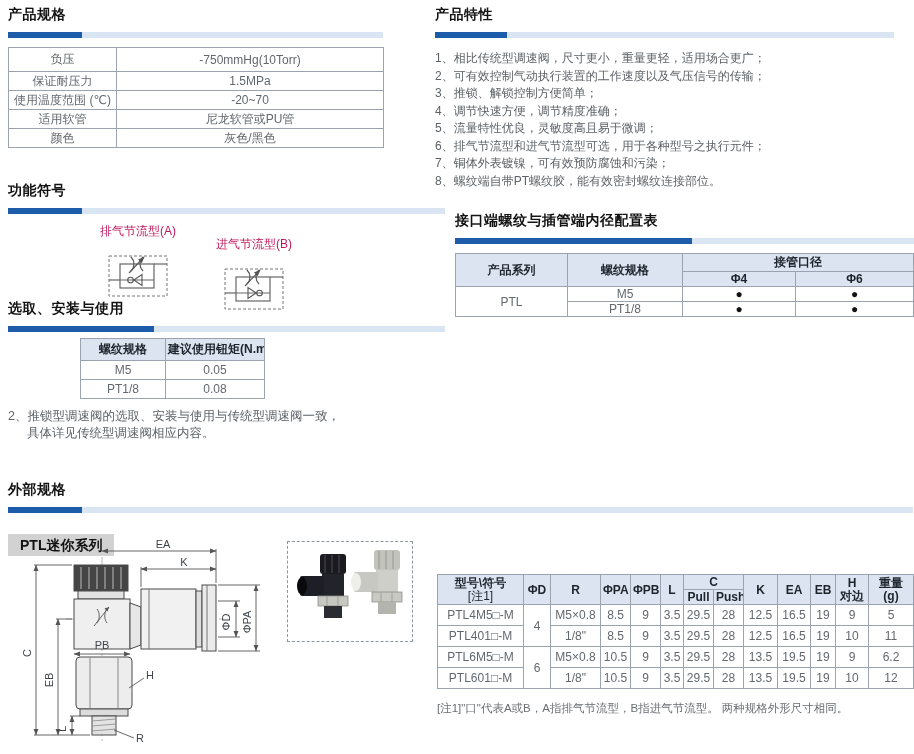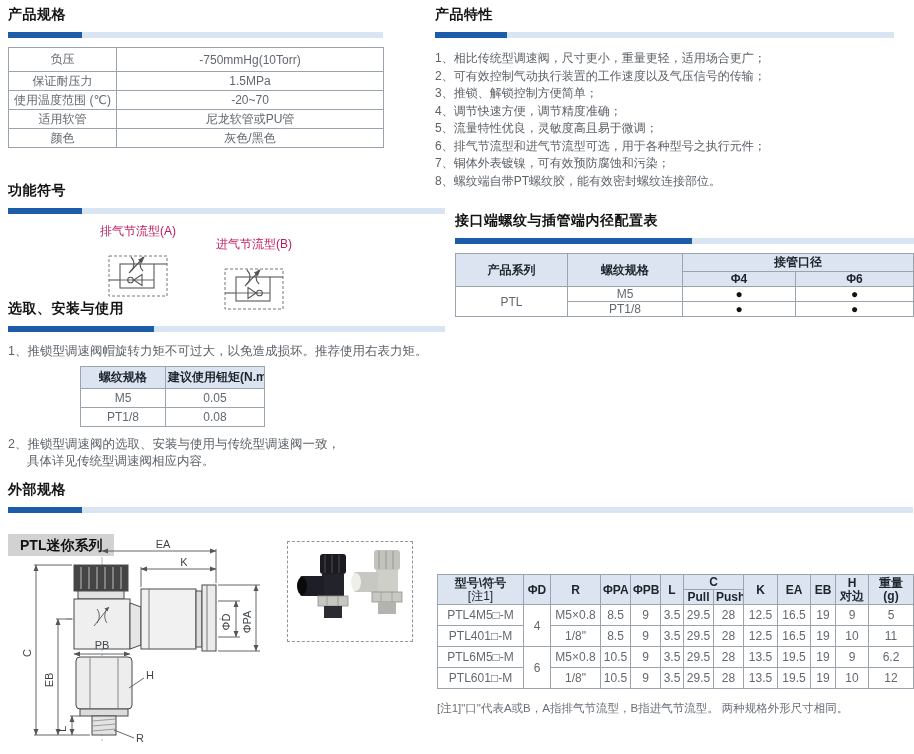--- a/index.html
+++ b/index.html
@@ -188,21 +188,20 @@
       </tr>
     </tbody>
       </table>
   </div>
 
   <div class="sec" id="sec-selection" style="left:8px;top:300px;width:437px">
     <div class="sec-title">选取、安装与使用</div>
     <div class="hbar">
         <i style="width:146px"></i>
       </div>
-    <div class="sel-p" style="margin-top:11px">1、推锁型调速阀帽旋转力矩不可过大，以免造成损坏。推荐使用右表力矩。</div>
     <table class="torque-table" style="margin:6px 0 0 72px">
       <colgroup>
           <col style="width:85px">
           <col style="width:99px">
         </colgroup>
       <tbody>
           <tr>
         <td class="th">螺纹规格</td>
         <td class="th">建议使用钮矩(N.m)</td>
       </tr>

